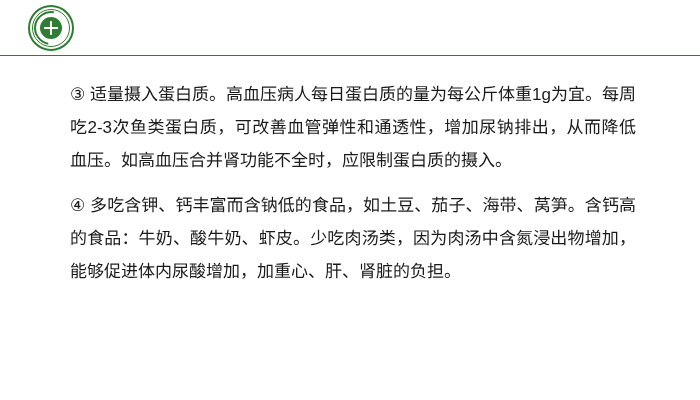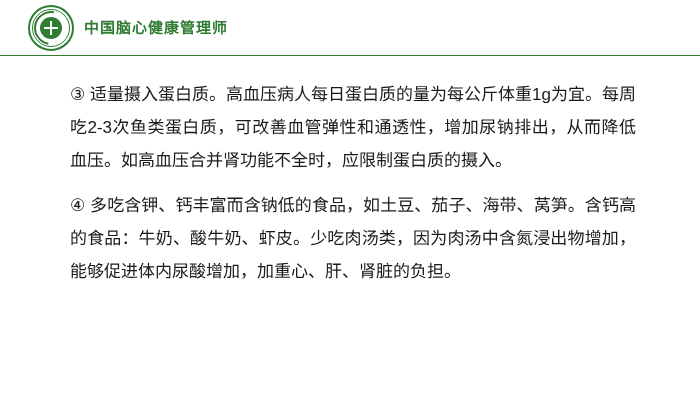--- a/index.html
+++ b/index.html
@@ -151,21 +151,20 @@
 <body>
 
 <div class="header">
   <div class="logo-wrap">
     <div class="logo-outer"></div>
     <div class="logo-inner"></div>
     <div class="logo-arc"></div>
     <div class="logo-core"></div>
   </div>
   <div class="brand-text">
-    <div class="brand-cn">中国脑心健康管理师</div>
   </div>
 </div>
 <div class="header-rule"></div>
 
 <div class="content">
   <p class="para">③ 适量摄入蛋白质。高血压病人每日蛋白质的量为每公斤体重1g为宜。每周吃2-3次鱼类蛋白质，可改善血管弹性和通透性，增加尿钠排出，从而降低血压。如高血压合并肾功能不全时，应限制蛋白质的摄入。</p>
   <p class="para">④ 多吃含钾、钙丰富而含钠低的食品，如土豆、茄子、海带、莴笋。含钙高的食品：牛奶、酸牛奶、虾皮。少吃肉汤类，因为肉汤中含氮浸出物增加，能够促进体内尿酸增加，加重心、肝、肾脏的负担。</p>
 </div>
 
 </body></html>

